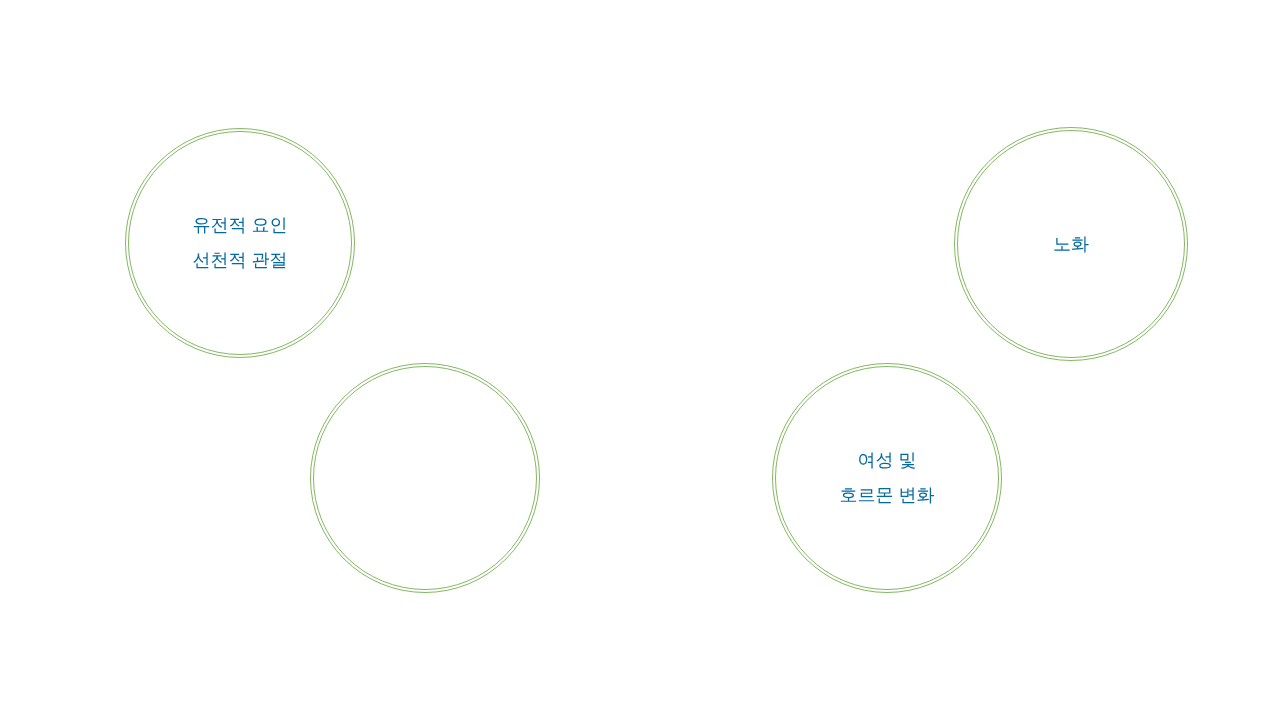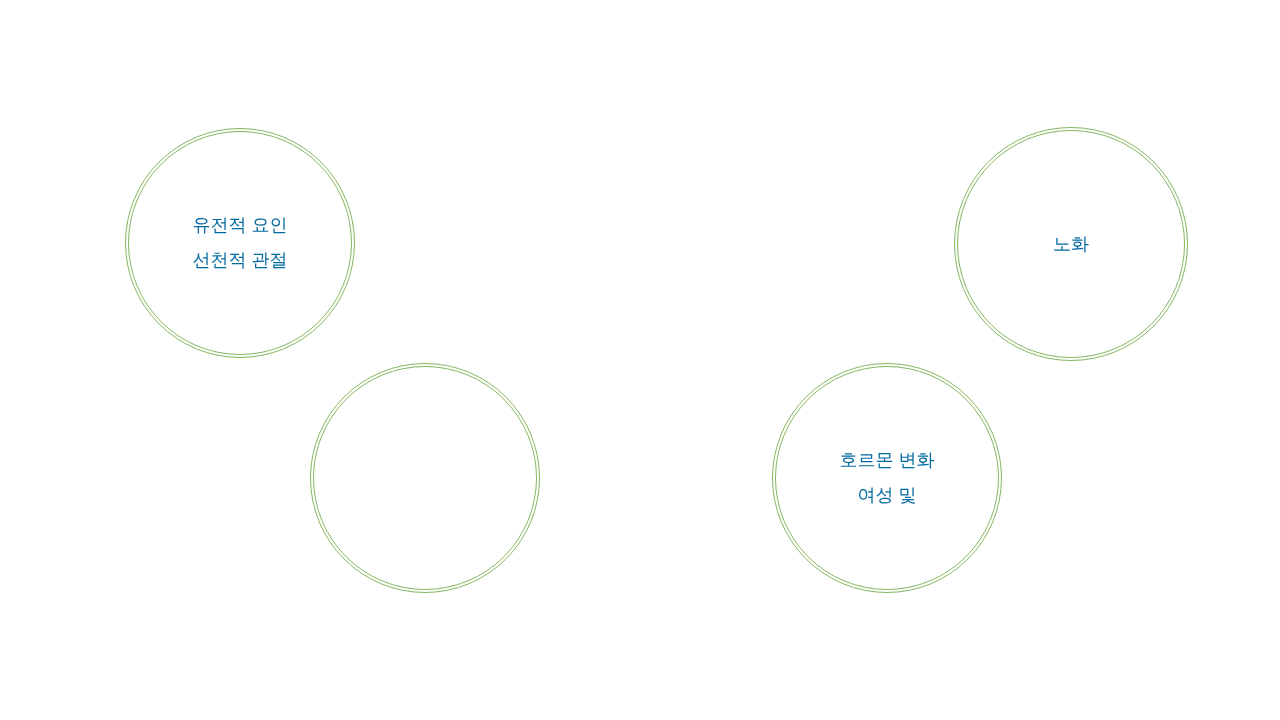--- a/index.html
+++ b/index.html
@@ -68,18 +68,18 @@
     </div>
   </div>
 
   <div class="circle pos-4">
     <div class="label">
     </div>
   </div>
 
   <div class="circle pos-5">
     <div class="label">
+      <span>여성 및</span>
       <span>호르몬 변화</span>
-      <span>여성 및</span>
     </div>
   </div>
 
 </div>
 
 </body></html>

